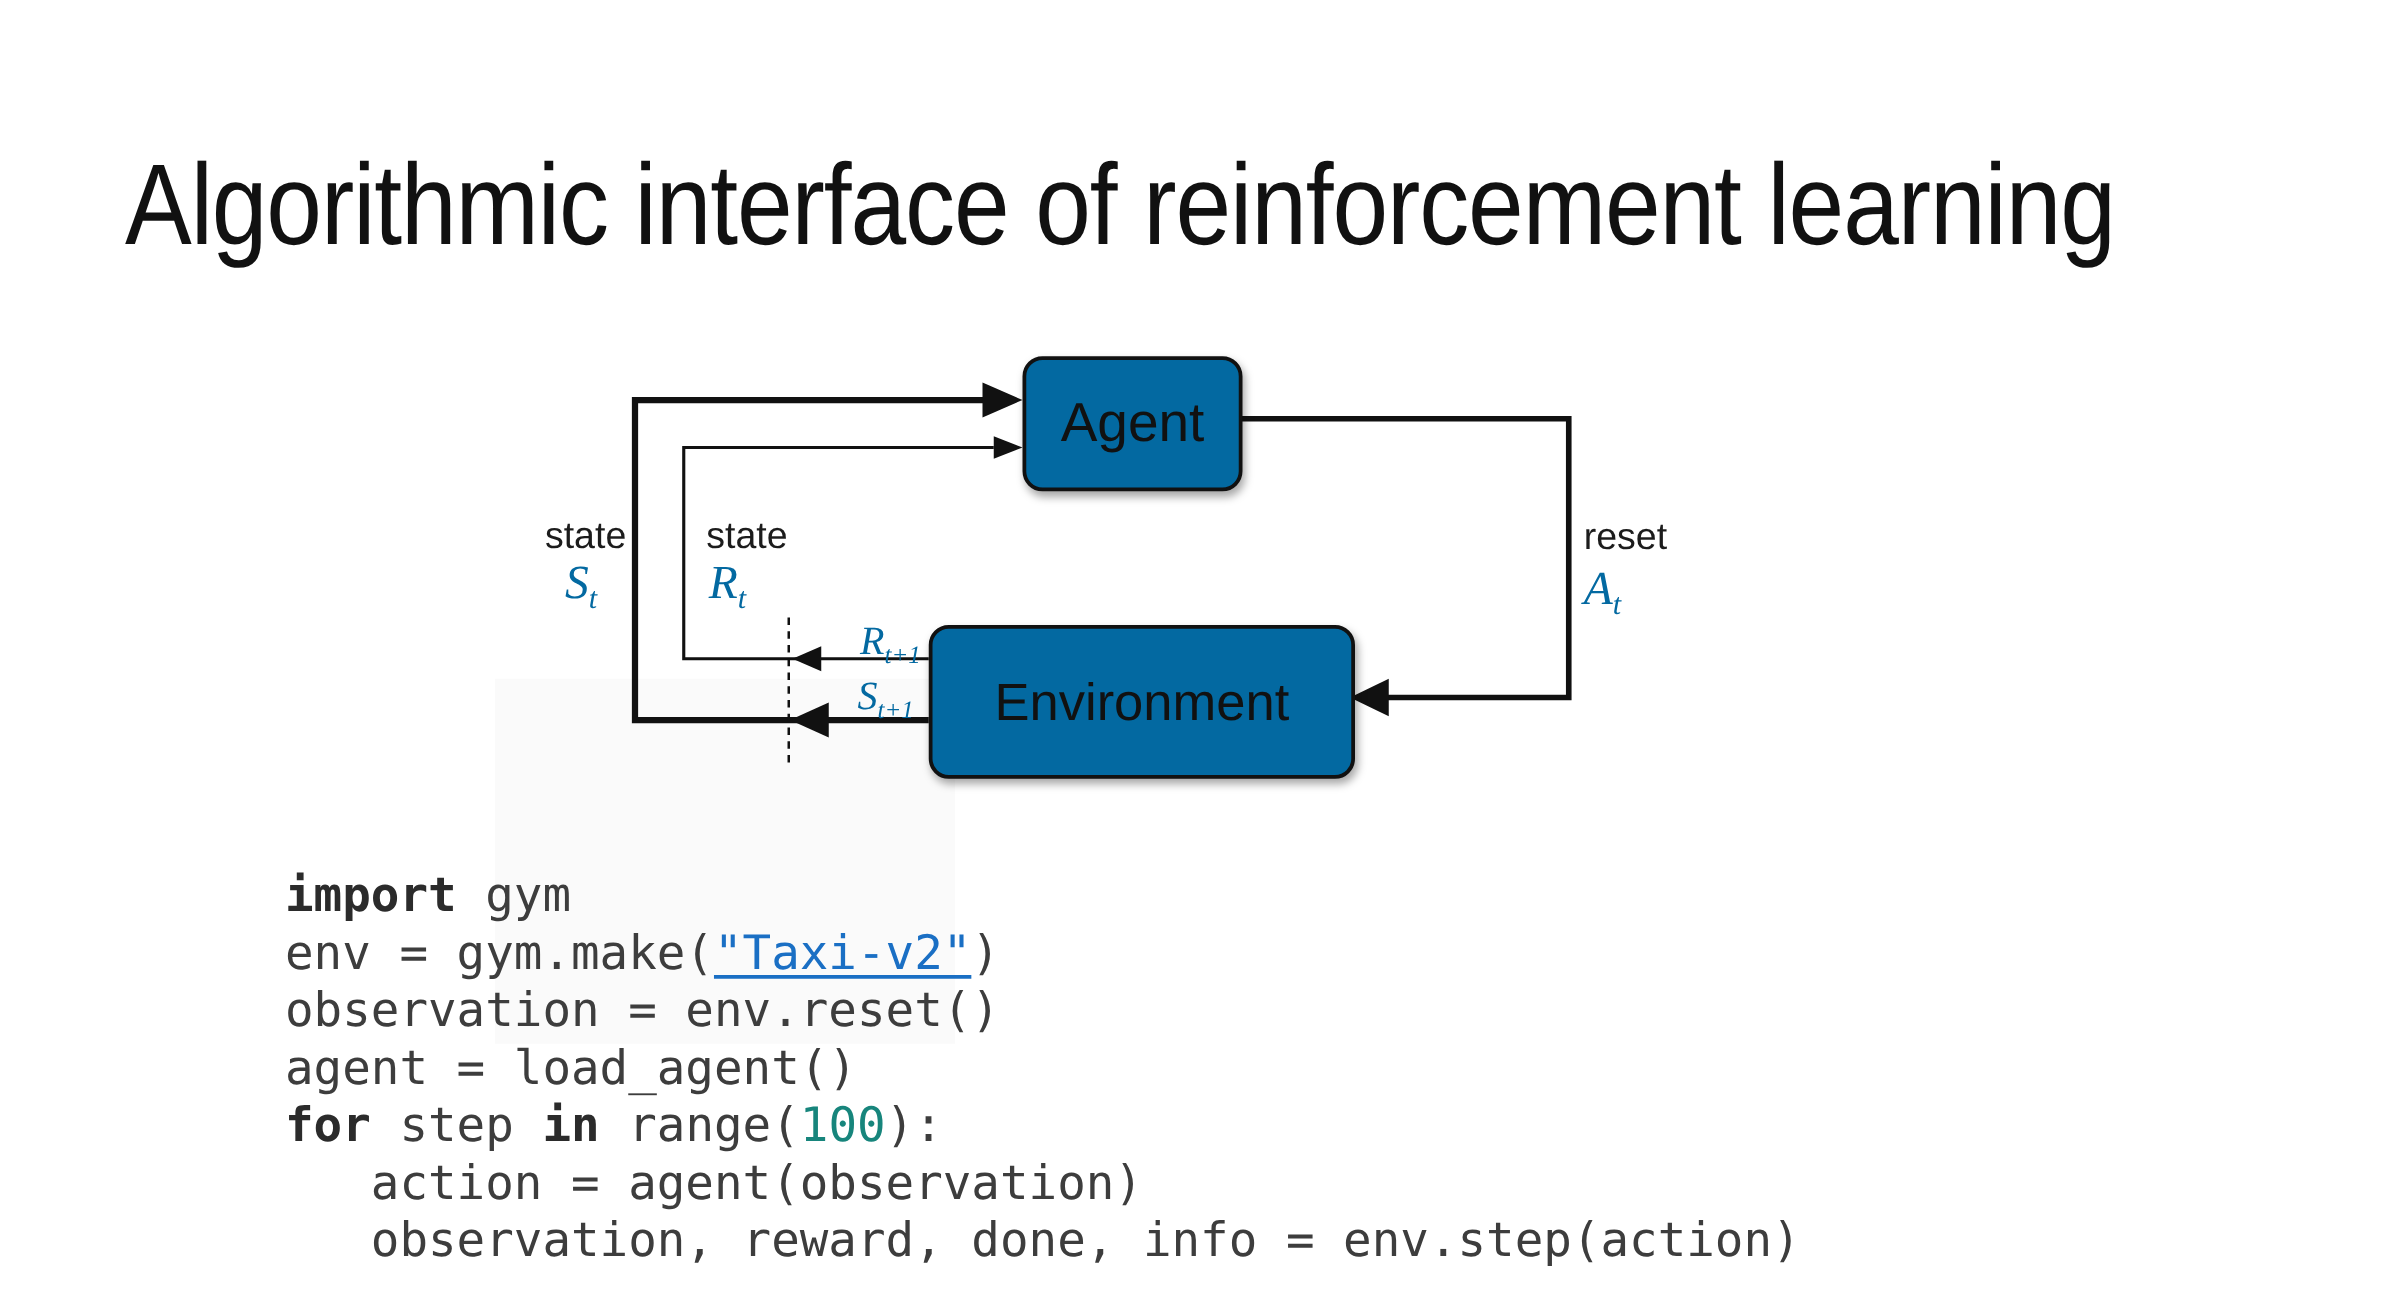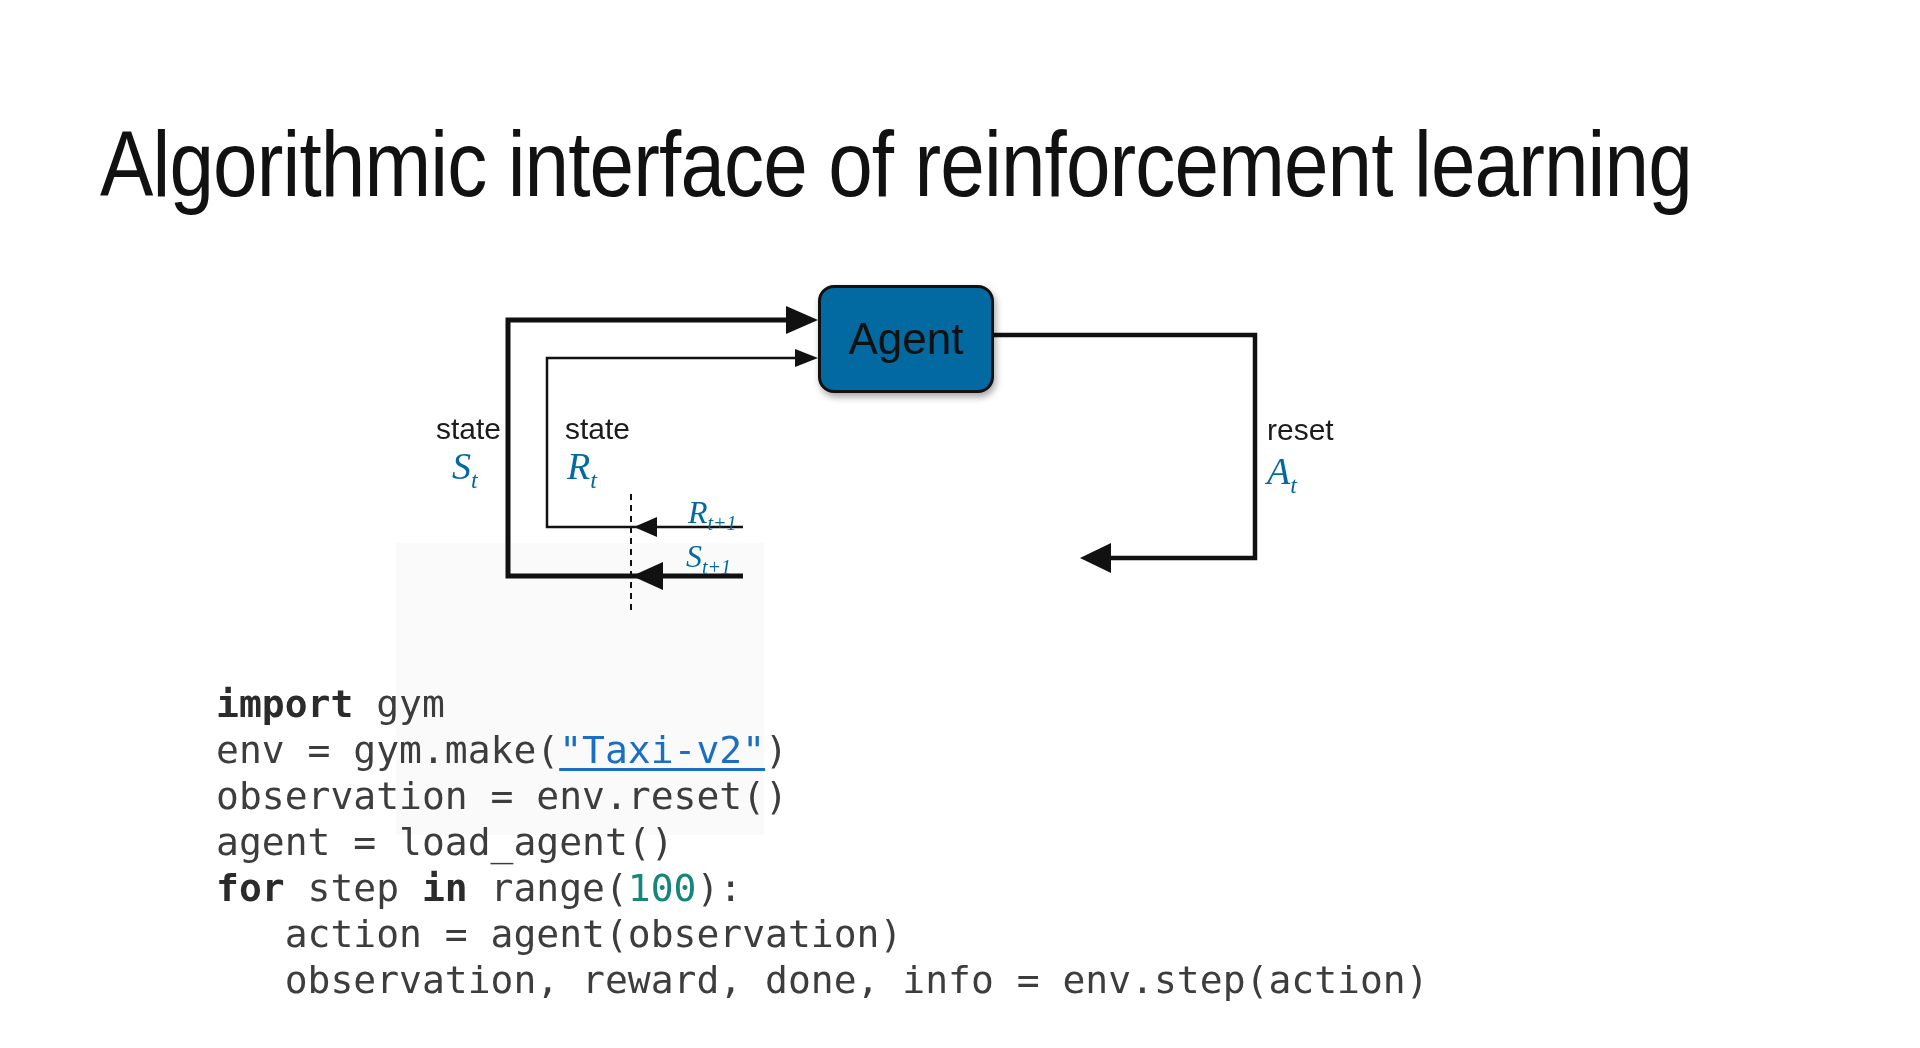--- a/index.html
+++ b/index.html
@@ -19,21 +19,21 @@
   .env-box{left:743px;top:500px;width:335px;height:117px;}
   .env-box .lbl{font-size:42px;}
   .dlabel{position:absolute;font-size:30px;color:#1c1c1c;white-space:nowrap;}
   .mathlbl{position:absolute;font-family:"Liberation Serif",serif;font-style:italic;
            font-size:38px;color:#0369a1;white-space:nowrap;line-height:1;}
   .mathlbl sub{font-size:24px;font-style:italic;line-height:0;}
   .mathsmall{font-size:32px;margin-left:16px;}
   .mathsmall sub{font-size:20px;}
   svg.diagram-lines{position:absolute;left:0;top:0;pointer-events:none;}
   
-  .code-block{position:absolute;left:212px;top:677px;margin:4px;
+  .code-block{position:absolute;left:212px;top:677px;margin:16px;
               font-family:"DejaVu Sans Mono",monospace;font-size:38px;line-height:46px;
               color:#3d3d3d;white-space:pre;}
   .tok-p{color:#3d3d3d;}
   .tok-kw{color:#2b2b2b;font-weight:bold;}
   .tok-link{text-decoration:underline;text-underline-offset:5px;cursor:pointer;}
   .tok-num{}
 </style>
 </head>
 <body>
 
@@ -56,20 +56,23 @@
     <polygon points="818,320 786,306 786,334" fill="#111111"></polygon>
     <polygon points="818,358 795,349 795,367" fill="#111111"></polygon>
     <polygon points="632,576 663,562 663,590" fill="#111111"></polygon>
     <polygon points="634,527 657,517 657,537" fill="#111111"></polygon>
     <polygon points="1080,558 1111,543 1111,573" fill="#111111"></polygon>
   </svg>
 
   <div class="dbox agent-box">
     <span class="lbl">Agent</span>
   </div>
+  <div class="dbox env-box">
+    <span class="lbl">Environment</span>
+  </div>
 
   <div class="dlabel" style="left:427px;top:412px;width:74px;text-align:right;">state</div>
   <div class="mathlbl" style="left:452px;top:447px;"><span>S</span><sub>t</sub></div>
 
   <div class="dlabel" style="left:565px;top:412px;">state</div>
   <div class="mathlbl" style="left:567px;top:447px;"><span>R</span><sub>t</sub></div>
 
   <div class="dlabel" style="left:1267px;top:413px;">reset</div>
   <div class="mathlbl" style="left:1267px;top:452px;"><span>A</span><sub>t</sub></div>
 

